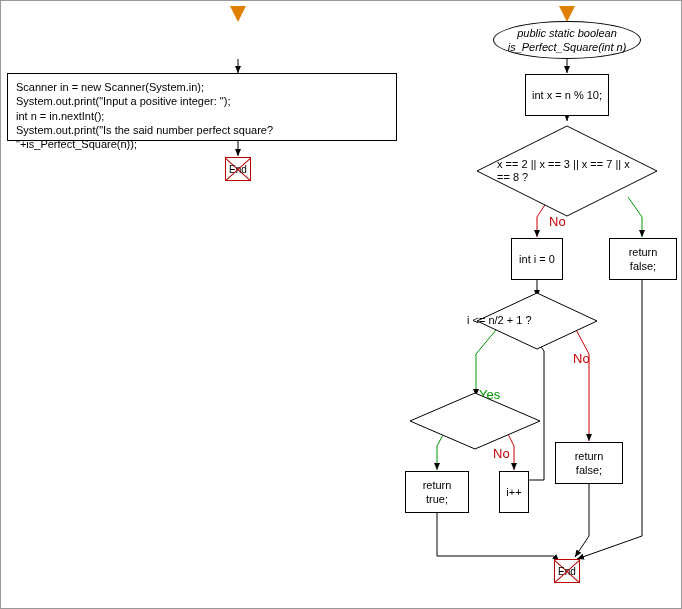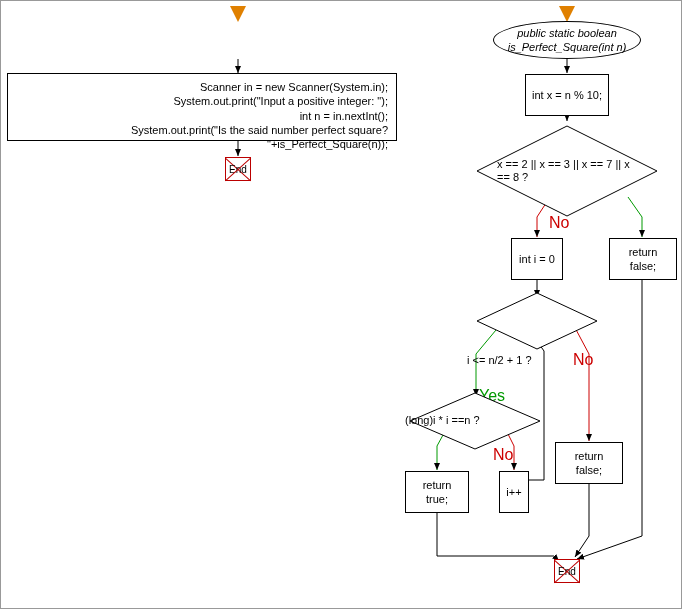--- a/index.html
+++ b/index.html
@@ -31,21 +31,21 @@
     border: 1px solid #000;
     border-radius: 50%;
     padding: 4px 10px;
   }
   .rect {
     border: 1px solid #000;
     padding: 20px 6px;
   }
   .code-block {
     border: 1px solid #000;
-    text-align: right;
+    text-align: left;
     padding: 6px 8px;
     justify-content: flex-start;
     align-items: flex-start;
     white-space: pre-line;
   }
   .diamond {
     position: absolute;
   }
   .diamond-label {
     position: absolute;
@@ -86,21 +86,21 @@
   }
   .end-label {
     position: absolute;
     top: 50%;
     left: 50%;
     transform: translate(-50%, -50%);
     font-size: 10px;
   }
   .edge-label {
     position: absolute;
-    font-size: 16px;
+    font-size: 13px;
   }
   .yes { color: #090; margin-top: 36px; }
   .no { color: #c00; }
   svg.edges {
     position: absolute;
     top: 0; left: 0;
     width: 682px;
     height: 609px;
     pointer-events: none;
   }
@@ -187,30 +187,29 @@
   </div>
 
   <div class="node rect" style="left:510px; top:237px; width:52px; height:20px;">
     <span>int i = 0</span>
   </div>
 
   <div class="diamond" style="left:486px; top:290px; width:100px; height:60px;">
     <svg width="120" height="56" style="position:absolute; left:-10px; top:2px; overflow:visible;">
       <polygon points="60,0 120,28 60,56 0,28" fill="#fff" stroke="#000"></polygon>
     </svg>
-    <div class="diamond-label" style="top:30px;margin-top:40px;">i &lt;= n/2 + 1 ?</div>
+    <div class="diamond-label" style="top:30px;">i &lt;= n/2 + 1 ?</div>
   </div>
   <div class="edge-label yes" style="left:478px; top:350px;">Yes</div>
   <div class="edge-label no" style="left:572px; top:350px;">No</div>
 
   <div class="diamond" style="left:424px; top:390px; width:100px; height:60px;">
     <svg width="130" height="56" style="position:absolute; left:-15px; top:2px; overflow:visible;">
       <polygon points="65,0 130,28 65,56 0,28" fill="#fff" stroke="#000"></polygon>
     </svg>
-    <div class="diamond-label" style="top:30px;">(long)i * i ==n ?</div>
   </div>
   <div class="edge-label yes" style="left:438px; top:445px;">Yes</div>
   <div class="edge-label no" style="left:492px; top:445px;">No</div>
 
   <div class="node rect" style="left:404px; top:470px; width:64px; height:16px;">
     <span>return true;</span>
   </div>
 
   <div class="node rect" style="left:498px; top:470px; width:30px; height:20px;">
     <span>i++</span>

